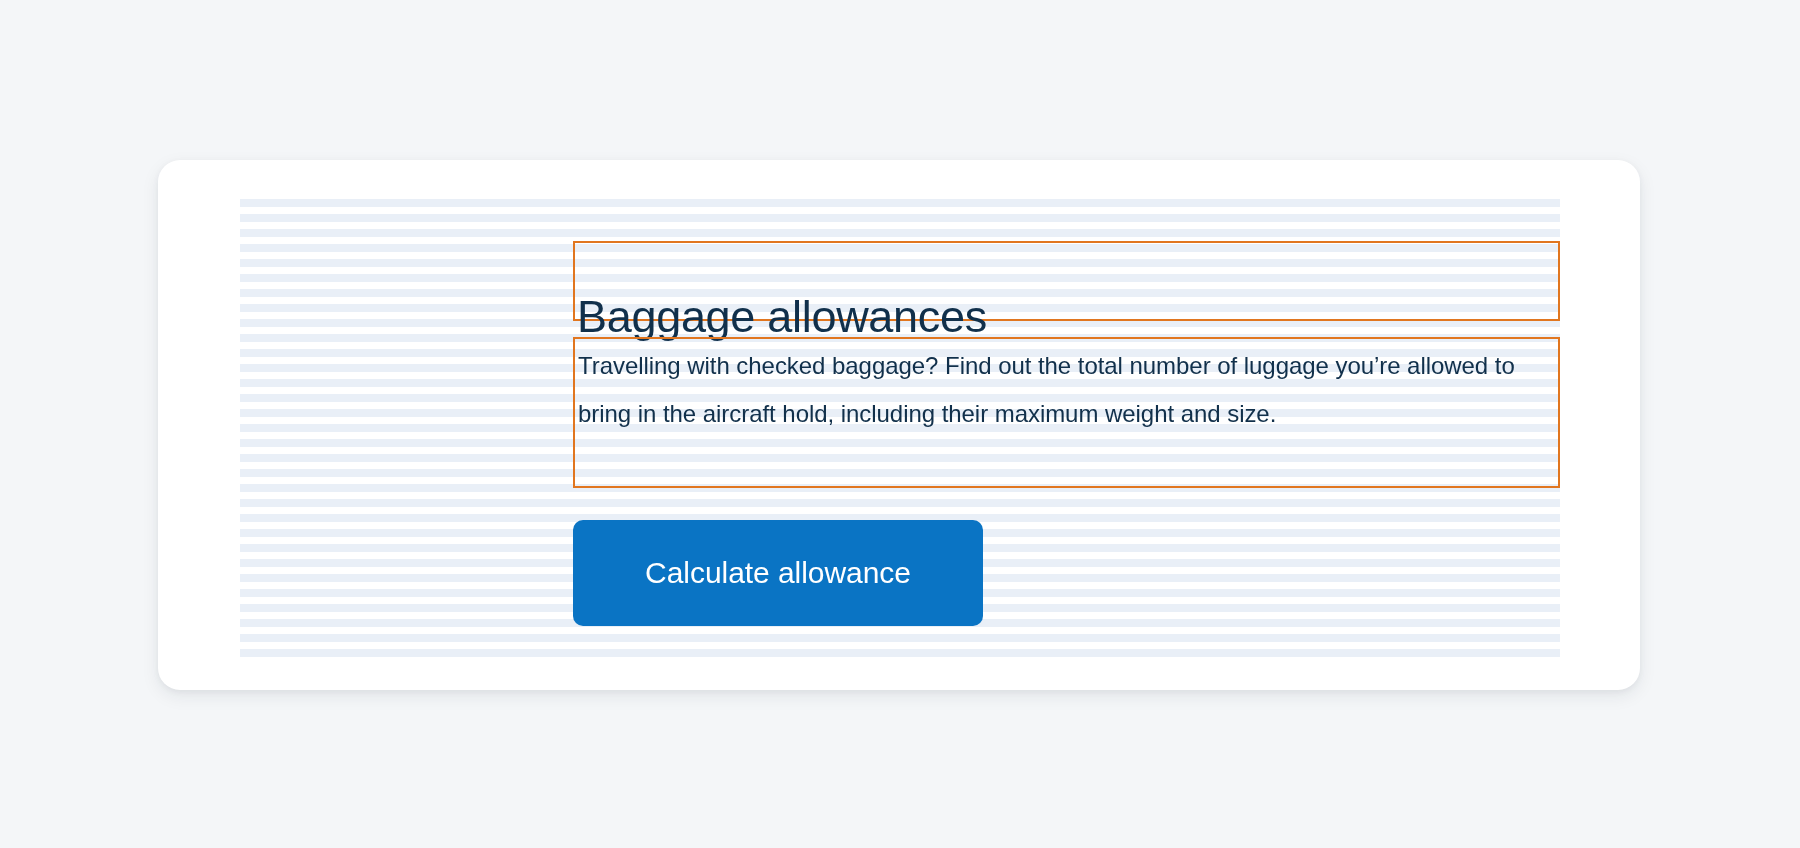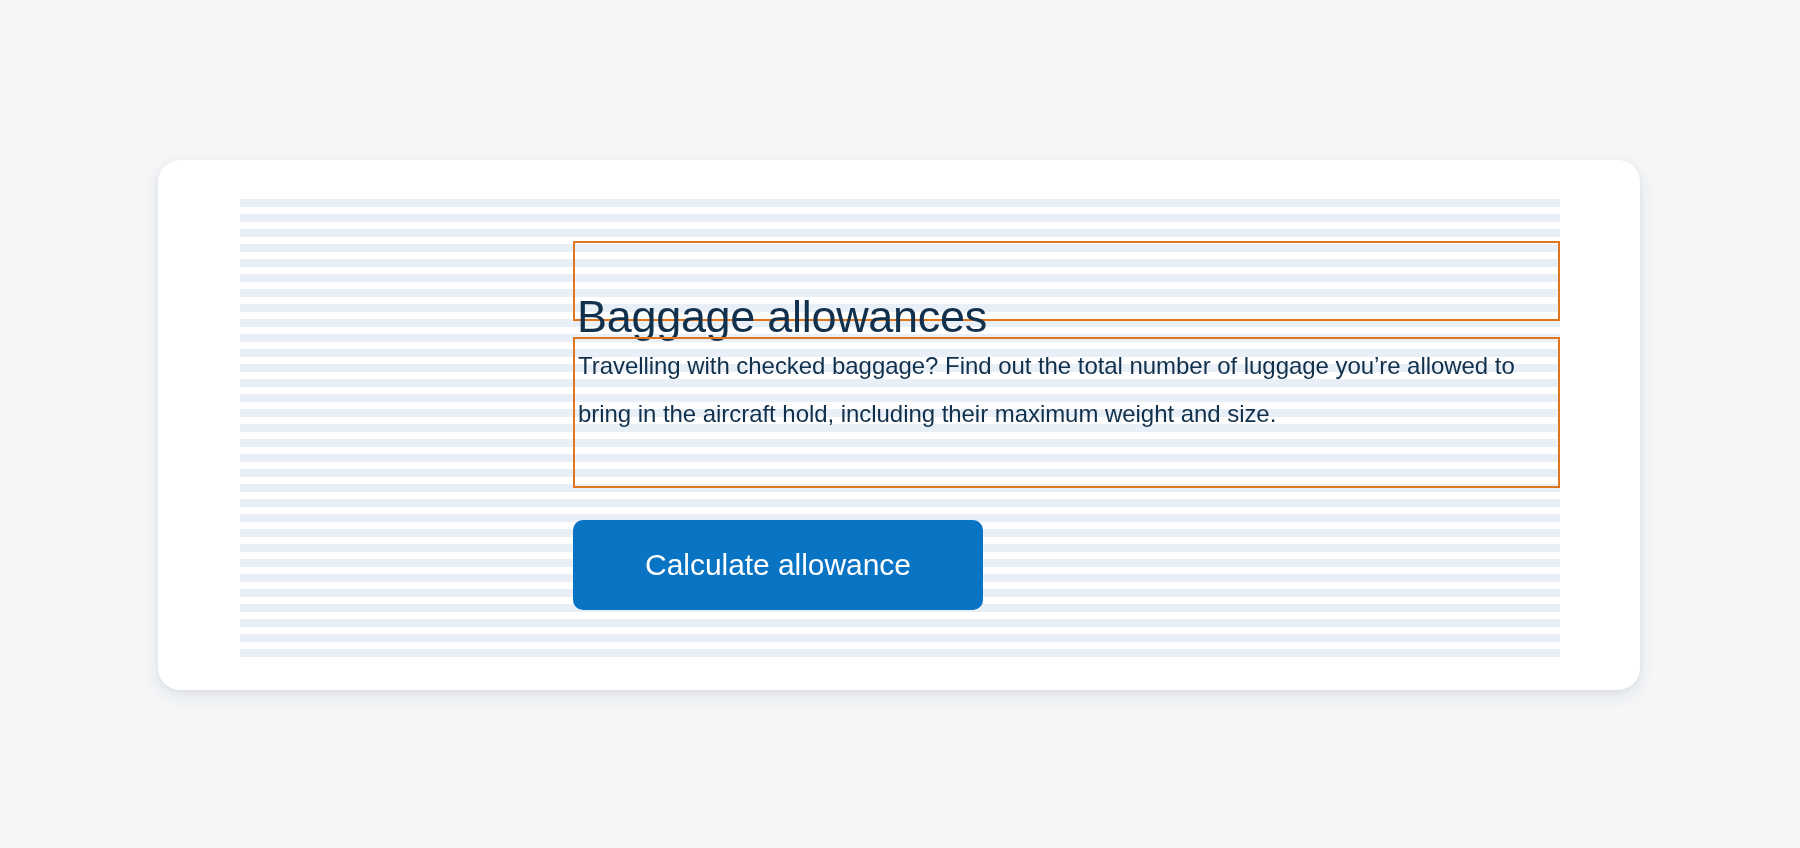--- a/index.html
+++ b/index.html
@@ -119,21 +119,21 @@
     color: #11304b;
     letter-spacing: -0.05px;
   }
 
   
   .cta-button {
     position: absolute;
     left: 415px;        
     top: 360px;         
     width: 410px;       
-    height: 90px;
+    height: 106px;
     background: #0a74c4;
     color: #ffffff;
     border: none;
     border-radius: 10px;
     font-family: "Liberation Sans", sans-serif;
     font-size: 30px;
     line-height: 86px;
     letter-spacing: -0.05px;
     text-align: center;
     padding: 0;

